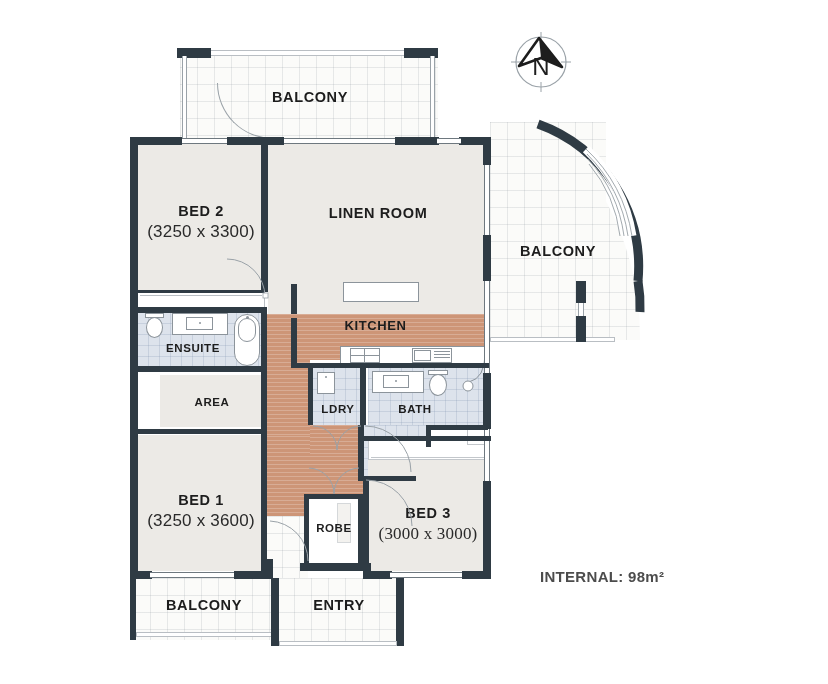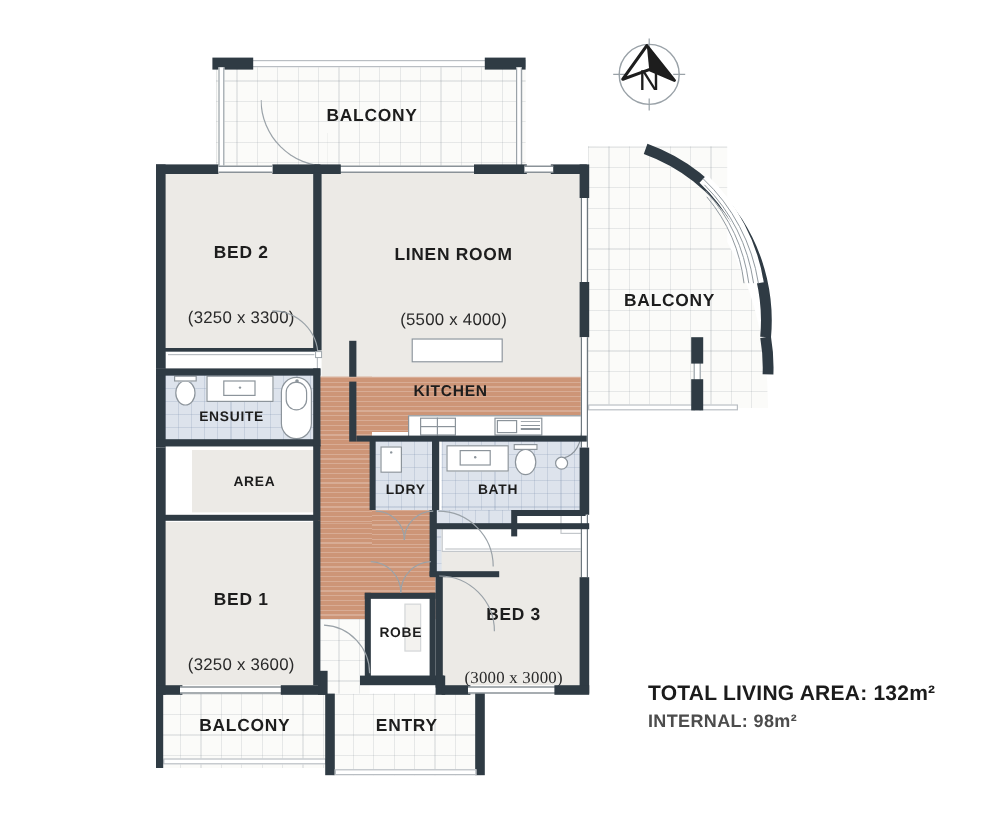--- a/index.html
+++ b/index.html
@@ -93,21 +93,21 @@
   
   .lbl {
     position: absolute;
     text-align: center;
     color: #1d1d1d;
     letter-spacing: 0.6px;
     white-space: nowrap;
     user-select: none;
   }
   .lbl-room   { font-size: 14.5px; font-weight: 700; }
-  .lbl-dim    { font-size: 14px;  font-weight: 400; color: #2a2a2a; letter-spacing: 0.2px; margin-top: 34px; }
+  .lbl-dim    { font-size: 17px;  font-weight: 400; color: #2a2a2a; letter-spacing: 0.2px; }
   .lbl-small  { font-size: 11.5px; font-weight: 700; }
   .lbl-med    { font-size: 13px;  font-weight: 700; }
 
   
   #summary {
     position: absolute;
     left: 540px;
     top: 565px;
     width: 270px;
   }
@@ -173,21 +173,20 @@
   <div class="abs wall" style="left:576px; top:316px; width:10px; height:26px;"></div>
 
   <div class="lbl lbl-room" style="left:503px; top:243px; width:110px;">BALCONY</div>
 
   <div class="abs floor-room" style="left:137px; top:144px; width:128px; height:148px;"></div>
   <div class="lbl lbl-room" style="left:141px; top:203px; width:120px;">BED 2</div>
   <div class="lbl lbl-dim" style="left:141px; top:222px; width:120px;">(3250 x 3300)</div>
 
   <div class="abs floor-room" style="left:268px; top:144px; width:219px; height:170px;"></div>
   <div class="lbl lbl-room" style="left:278px; top:205px; width:200px;">LINEN ROOM</div>
-  <div class="lbl lbl-dim" style="left:278px; top:224px; width:200px;">(5500 x 4000)</div>
 
   <div class="abs fixture" style="left:343px; top:282px; width:76px; height:20px;"></div>
 
   <div class="abs floor-hall grain" style="left:265px; top:314px; width:222px; height:46px;"></div>
 
   <div class="abs floor-hall grain" style="left:265px; top:314px; width:45px; height:202px;"></div>
 
   <div class="abs floor-hall grain" style="left:265px; top:436px; width:98px; height:80px;"></div>
 
   <div class="abs floor-hall grain" style="left:310px; top:425px; width:53px; height:30px;"></div>
@@ -382,17 +381,16 @@
     <line x1="6" y1="38" x2="16" y2="38" stroke="#9aa2a8" stroke-width="1"></line>
     <line x1="56" y1="38" x2="66" y2="38" stroke="#9aa2a8" stroke-width="1"></line>
 
     <polygon points="34,14 57,43 36,34 14,42" fill="#ffffff" stroke="#1d1d1d" stroke-width="2.6" stroke-linejoin="round"></polygon>
     <polygon points="34,14 57,43 36,34" fill="#1d1d1d"></polygon>
 
     <text x="36" y="51" text-anchor="middle" font-family="Liberation Sans, sans-serif" font-size="24" font-weight="400" fill="#1d1d1d">N</text>
   </svg>
 
   <div id="summary">
-    <div class="total">TOTAL LIVING AREA: 132m²</div>
     <div class="sub">INTERNAL: 98m²</div>
   </div>
 
 </div>
 
 </body></html>

